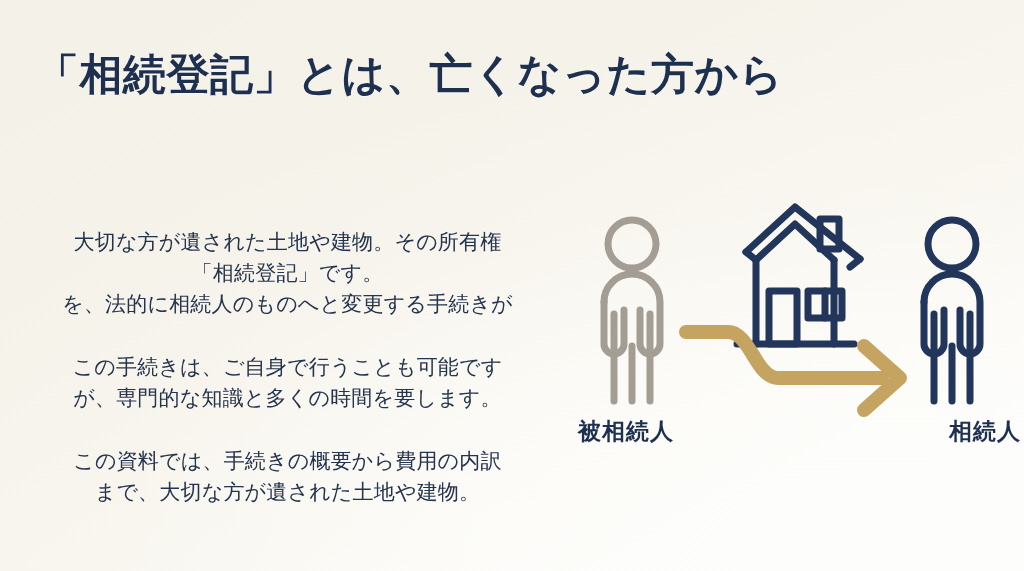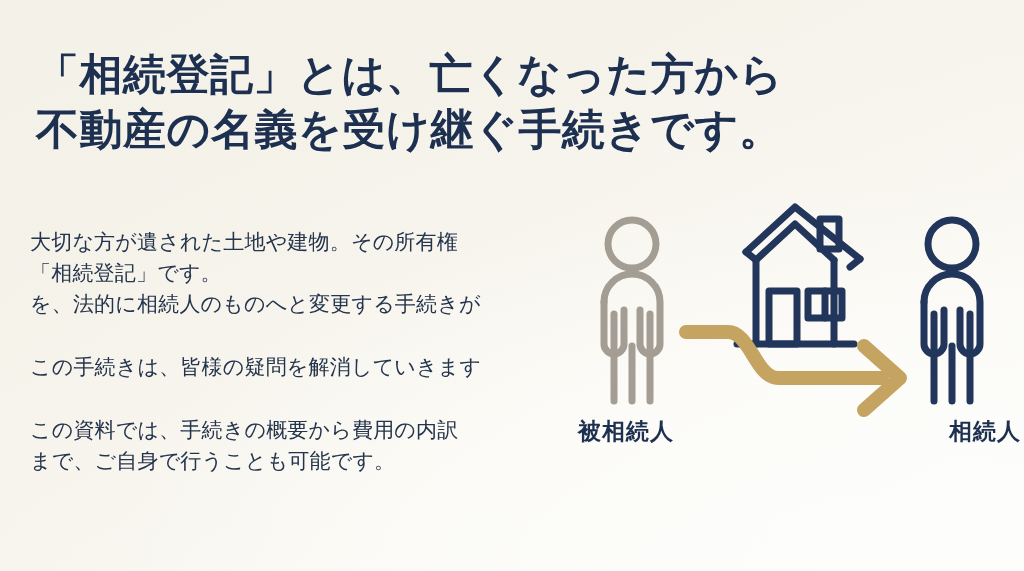--- a/index.html
+++ b/index.html
@@ -56,20 +56,21 @@
     letter-spacing: 0.2px;
     margin: 0 0 32px 0;
   }
   .paragraph:last-child {
     margin-bottom: 0;
     margin-top: 12px;
   }
   .para-line {
     display: block;
     white-space: nowrap;
+    text-align: center;
   }
 
   
   #illustration {
     position: absolute;
     left: 560px;
     top: 196px;
     width: 464px;
     height: 260px;
   }
@@ -98,38 +99,38 @@
     margin-left: 36px;
   }
 </style>
 </head>
 <body>
 
 <div id="slide">
 
   <div id="headline">
     <div class="headline-line">「相続登記」とは、亡くなった方から</div>
-    <div class="headline-line">不動産の名義を受け継ぐ手続きです。</div>
   </div>
 
   <div id="body-copy">
 
     <p class="paragraph">
       <span class="para-line">大切な方が遺された土地や建物。その所有権</span>
       <span class="para-line">「相続登記」です。</span>
       <span class="para-line">を、法的に相続人のものへと変更する手続きが</span>
     </p>
 
     <p class="paragraph">
-      <span class="para-line">この手続きは、皆様の疑問を解消していきます</span>
+      <span class="para-line">この手続きは、ご自身で行うことも可能です</span>
+      <span class="para-line">が、専門的な知識と多くの時間を要します。</span>
     </p>
 
     <p class="paragraph">
       <span class="para-line">この資料では、手続きの概要から費用の内訳</span>
-      <span class="para-line">まで、ご自身で行うことも可能です。</span>
+      <span class="para-line">まで、大切な方が遺された土地や建物。</span>
     </p>
 
   </div>
 
   <div id="illustration">
     <svg viewBox="0 0 464 260" xmlns="http://www.w3.org/2000/svg">
 
       <g fill="none" stroke="#A39D93" stroke-width="7" stroke-linecap="round" stroke-linejoin="round">
         <circle cx="72" cy="48" r="24"></circle>
         <path d="M44 106 a28 28 0 0 1 28 -28 a28 28 0 0 1 28 28 l0 42 a10 10 0 0 1 -10 10 a10 10 0 0 1 -10 -10 l0 -34"></path>

